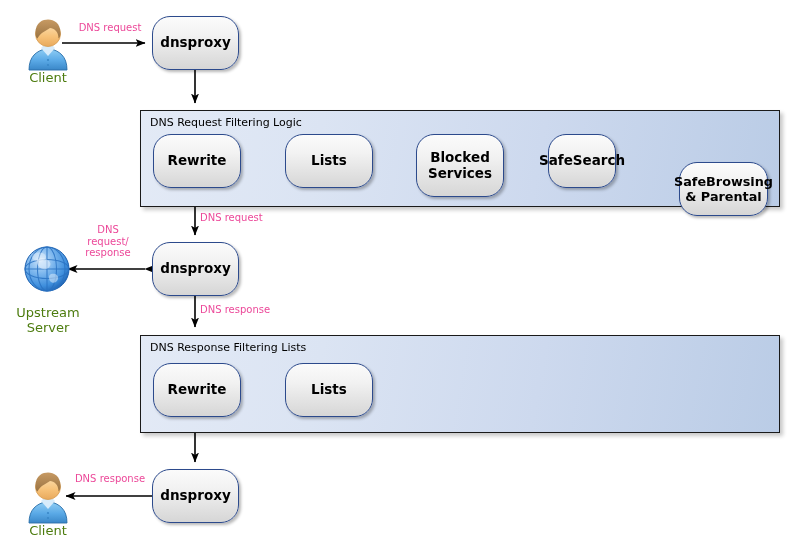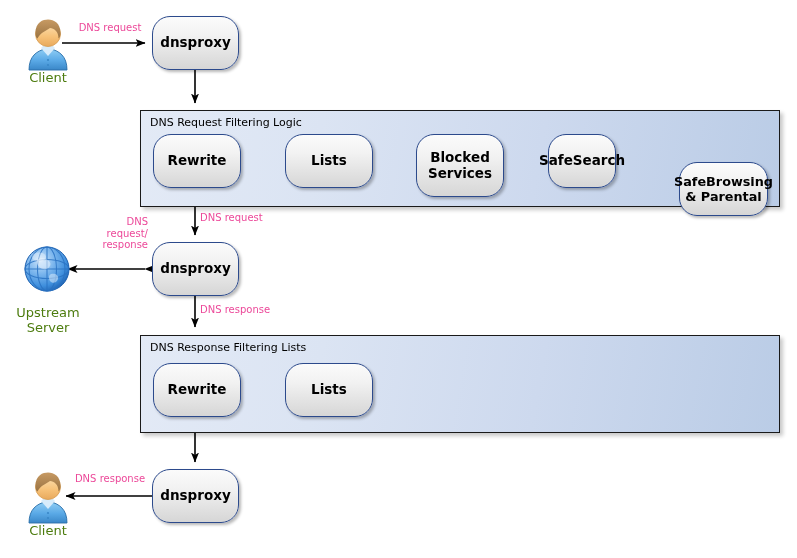--- a/index.html
+++ b/index.html
@@ -221,21 +221,21 @@
     <span>Rewrite</span>
   </div>
   <div class="node" style="left:285px; top:363px; width:88px; height:54px;">
     <span>Lists</span>
   </div>
 
   <div class="edge-label" style="left:64px; top:22px; width:92px;">DNS request</div>
 
   <div class="edge-label left-align" style="left:200px; top:212px; width:100px;">DNS request</div>
 
-  <div class="edge-label" style="left:68px; top:216px; width:80px;text-align:right;">DNS
+  <div class="edge-label" style="left:68px; top:224px; width:80px;">DNS
 request/
 response</div>
 
   <div class="edge-label left-align" style="left:200px; top:304px; width:110px;">DNS response</div>
 
   <div class="edge-label" style="left:60px; top:473px; width:100px;">DNS response</div>
 
 </div>
 
 </body></html>

